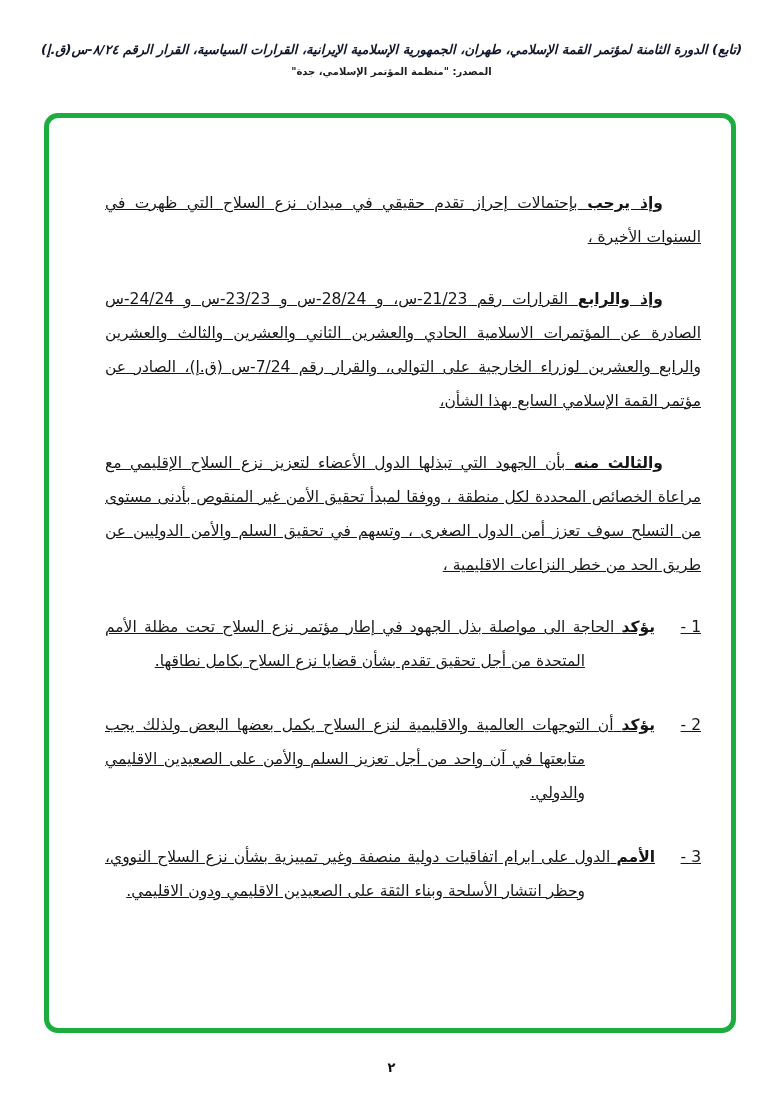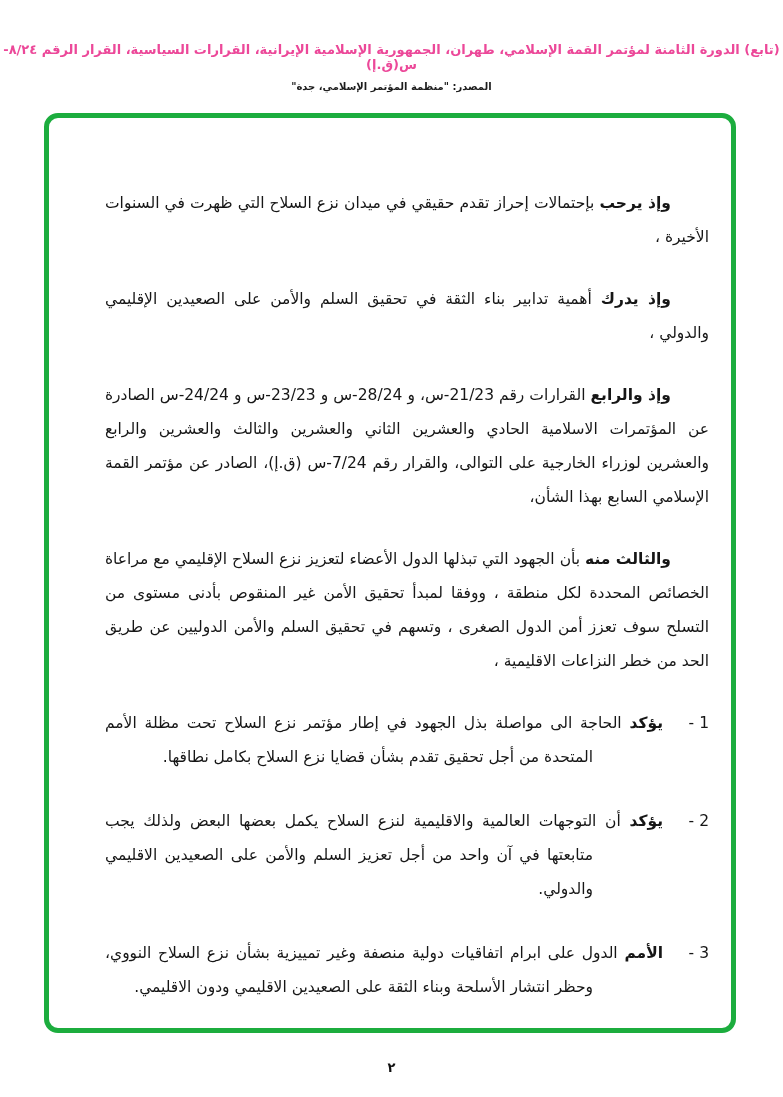--- a/index.html
+++ b/index.html
@@ -21,41 +21,43 @@
     top: 42px;
     left: 0;
     right: 0;
     text-align: center;
     direction: rtl;
   }
   .doc-header .line1 {
     font-size: 13px;
     font-weight: bold;
     letter-spacing: 0;
-    color: #ec4899;
+    color: #0f172a;
+    font-style: italic;
   }
   .doc-header .line2 {
     font-size: 10px;
     font-weight: bold;
     margin-top: 9px;
     color: #1c1c1c;
   }
   .border-box {
     position: absolute;
     left: 44px;
     top: 113px;
     width: 692px;
     height: 920px;
     border: 5px solid #1cad3e; 
     border-radius: 14px;
     box-sizing: border-box;
   }
   .content {
-    padding: 68px 22px 0 56px;
+    padding: 68px 30px 0 56px;
     direction: rtl;
+    text-decoration: underline;
   }
   .para {
     font-size: 15.5px;
     line-height: 34px;
     text-align: justify;
     text-indent: 38px;
     margin: 0 0 28px 0;
   }
   .lead {
     font-weight: bold;
@@ -99,24 +101,20 @@
 </div>
 
 <div class="border-box" style="border-color: rgb(28, 173, 62);">
   <div class="content">
 
     <p class="para">
       <span class="lead">وإذ يرحب</span>
       <span>بإحتمالات إحراز تقدم حقيقي في ميدان نزع السلاح التي ظهرت في السنوات الأخيرة ،</span>
     </p>
 
-    <p class="para">
-      <span class="lead">وإذ يدرك</span>
-      <span>أهمية تدابير بناء الثقة في تحقيق السلم والأمن على الصعيدين الإقليمي والدولي ،</span>
-    </p>
 
     <p class="para">
       <span class="lead">وإذ والرابع</span>
       <span>القرارات رقم 21/23-س، و 28/24-س و 23/23-س و 24/24-س الصادرة عن المؤتمرات الاسلامية الحادي والعشرين الثاني والعشرين والثالث والعشرين والرابع والعشرين لوزراء الخارجية على التوالى، والقرار رقم 7/24-س (ق.إ)، الصادر عن مؤتمر القمة الإسلامي السابع بهذا الشأن،</span>
     </p>
 
     <p class="para">
       <span class="lead">والثالث منه</span>
       <span>بأن الجهود التي تبذلها الدول الأعضاء لتعزيز نزع السلاح الإقليمي مع مراعاة الخصائص المحددة لكل منطقة ، ووفقا لمبدأ تحقيق الأمن غير المنقوص بأدنى مستوى من التسلح سوف تعزز أمن الدول الصغرى ، وتسهم في تحقيق السلم والأمن الدوليين عن طريق الحد من خطر النزاعات الاقليمية ،</span>
     </p>

